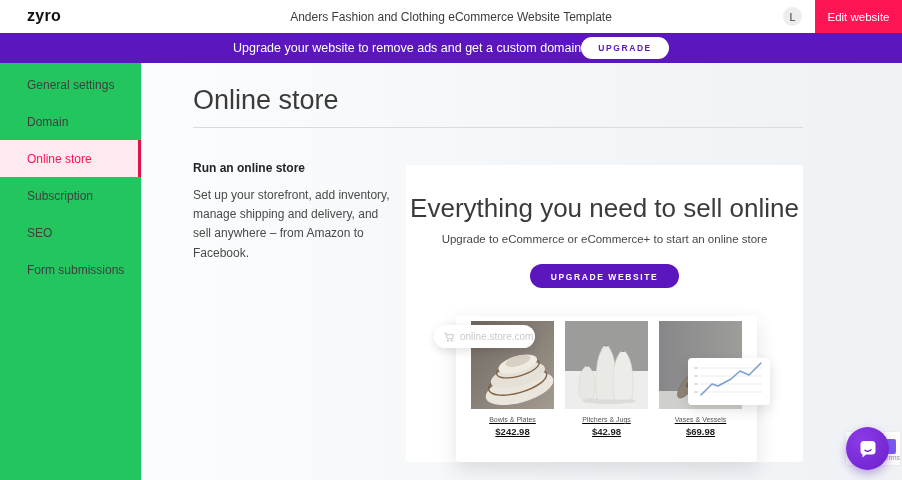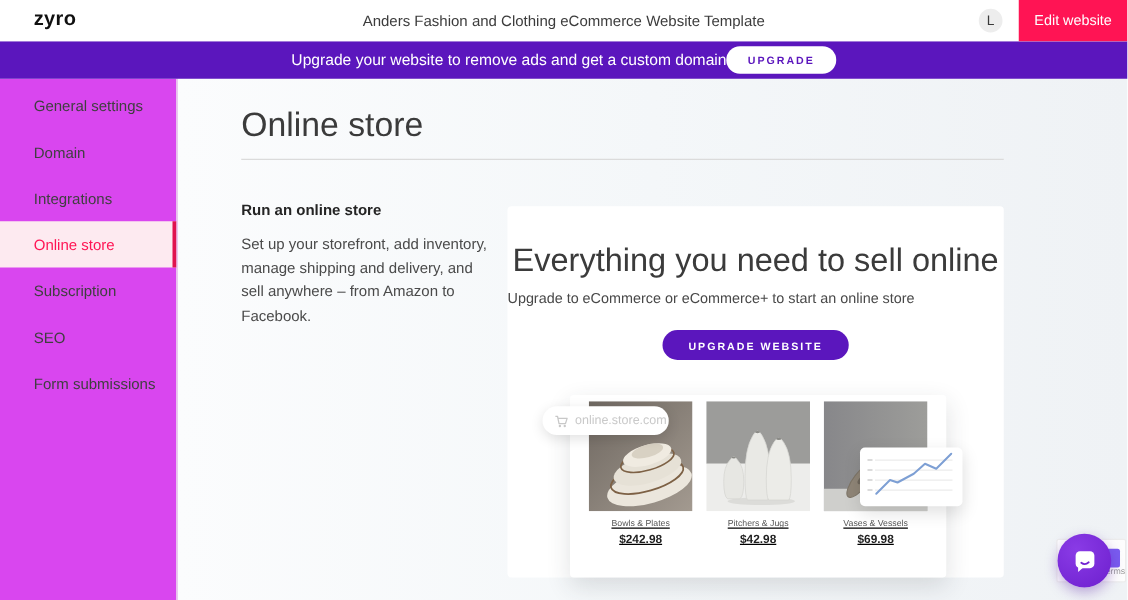--- a/index.html
+++ b/index.html
@@ -16,38 +16,38 @@
   .edit-btn { position:absolute; right:0; top:0; width:87px; height:33px; border:none; background:#ff1454; color:#fff; font-size:11.5px; cursor:pointer; font-family:inherit; }
 
   
   .banner { position:absolute; top:33px; left:0; width:902px; height:30px; background:#5b16bd;
     display:flex; align-items:center; justify-content:center; z-index:5; }
   .banner-text { color:#fff; font-size:12.5px; }
   .banner-btn { height:22px; padding:0 17px; border:none; border-radius:11px; background:#fff; color:#5b16bd;
     font-size:8.5px; font-weight:700; letter-spacing:1.6px; cursor:pointer; font-family:inherit; }
 
   
-  .sidebar { position:absolute; top:63px; left:0; width:142px; height:417px; background:#d946ef;
+  .sidebar { position:absolute; top:63px; left:0; width:142px; height:417px; background:#22c55e;
     border-right:1px solid #ececec; padding-top:3px; z-index:4; }
   .side-item { height:37px; display:flex; align-items:center; padding-left:27px; font-size:12px; color:#3f3f3f; cursor:pointer; }
   .side-item.active { background:#fdeaf0; color:#ff1454; border-right:3px solid #e0134f; }
 
   
   .content { position:absolute; top:63px; left:142px; width:760px; height:417px;
     background:linear-gradient(90deg,#fbfcfd 0%,#f4f7f9 50%,#eff2f5 100%); }
   .page-title { position:absolute; left:51px; top:22px; font-size:27px; font-weight:400; color:#3b3b3b; }
   .rule { position:absolute; left:51px; top:64px; width:610px; height:1px; background:#dbdbdb; }
 
   .intro { position:absolute; left:51px; top:98px; width:200px; }
   .intro-title { font-size:12px; font-weight:700; color:#242424; margin-bottom:11px; }
   .intro-desc { font-size:12px; color:#4a4a4a; line-height:1.6; }
 
   .panel { position:absolute; left:264px; top:102px; width:397px; height:297px; background:#fff; border-radius:3px; }
   .panel-heading { text-align:center; padding-top:28px; font-size:26px; font-weight:400; color:#3b3b3b; }
-  .panel-sub { margin-top:9px; font-size:11.5px; color:#484848; }
+  .panel-sub { text-align:center; margin-top:9px; font-size:11.5px; color:#484848; }
   .cta { display:block; margin:19px auto 0; height:24px; padding:8px 21px; border:none; border-radius:12px;
     background:#5b16bd; color:#fff; font-size:8.5px; font-weight:700; letter-spacing:1.6px; cursor:pointer; font-family:inherit; }
 
   .mockup-card { position:absolute; left:50px; top:151px; width:301px; height:146px; background:#fff;
     border-radius:3px; box-shadow:0 7px 20px rgba(40,50,60,0.14); z-index:1;text-decoration:underline; }
   .products { display:flex; gap:11px; padding:5px 0 0 15px; }
   .photo { width:83px; height:88px; display:block; }
   .product-name { text-align:center; font-size:7px; color:#565656; margin-top:7px; }
   .product-price { text-align:center; font-size:9.5px; font-weight:700; color:#1f1f1f; margin-top:3px; }
 
@@ -80,21 +80,20 @@
   </div>
 
   <div class="banner">
     <span class="banner-text">Upgrade your website to remove ads and get a custom domain</span>
     <button class="banner-btn">UPGRADE</button>
   </div>
 
   <nav class="sidebar">
     <div class="side-item">General settings</div>
     <div class="side-item">Domain</div>
-    <div class="side-item">Integrations</div>
     <div class="side-item active">Online store</div>
     <div class="side-item">Subscription</div>
     <div class="side-item">SEO</div>
     <div class="side-item">Form submissions</div>
   </nav>
 
   <main class="content">
     <h1 class="page-title">Online store</h1>
     <div class="rule"></div>
 

